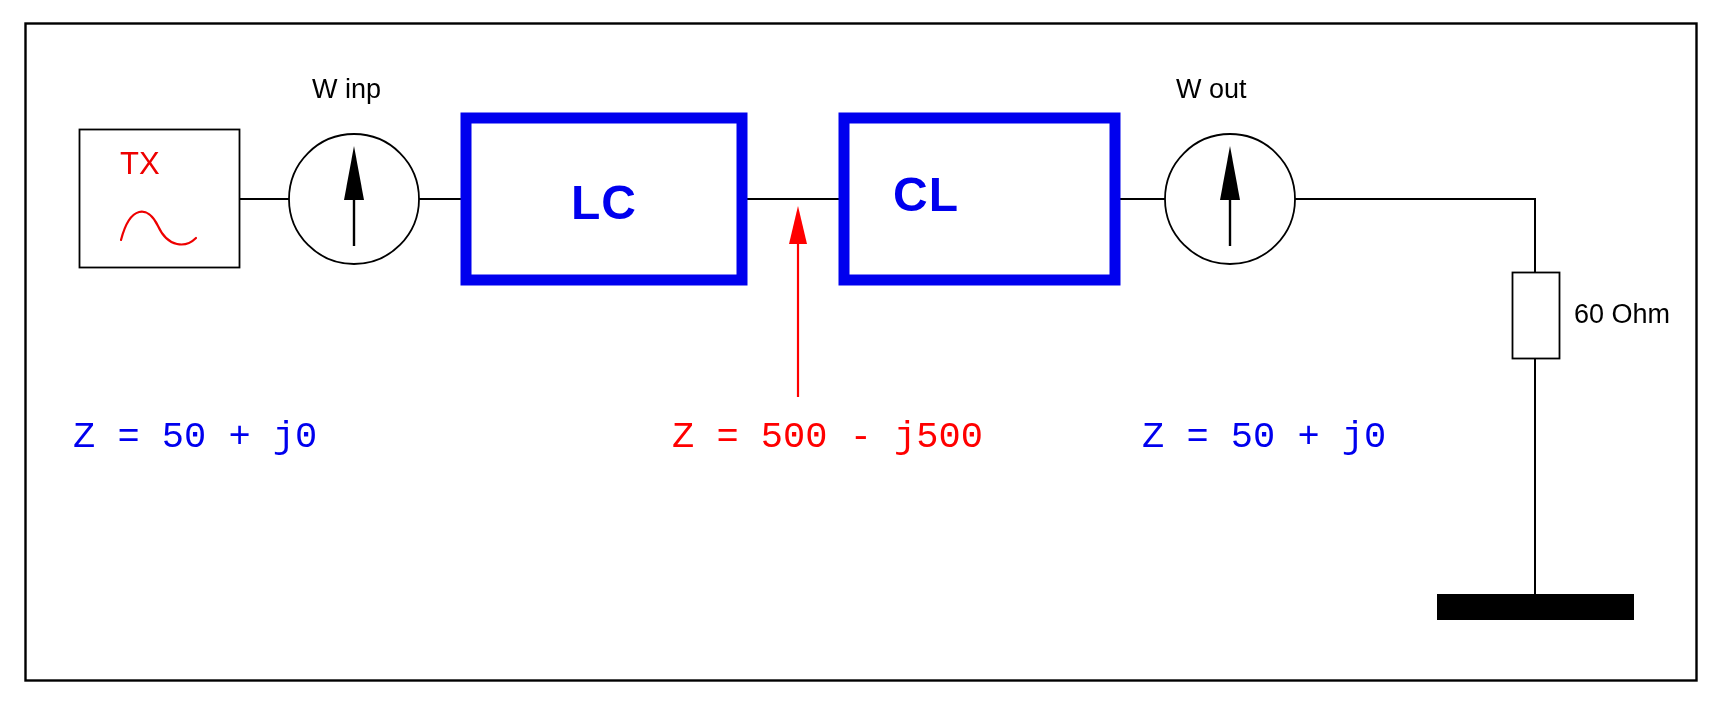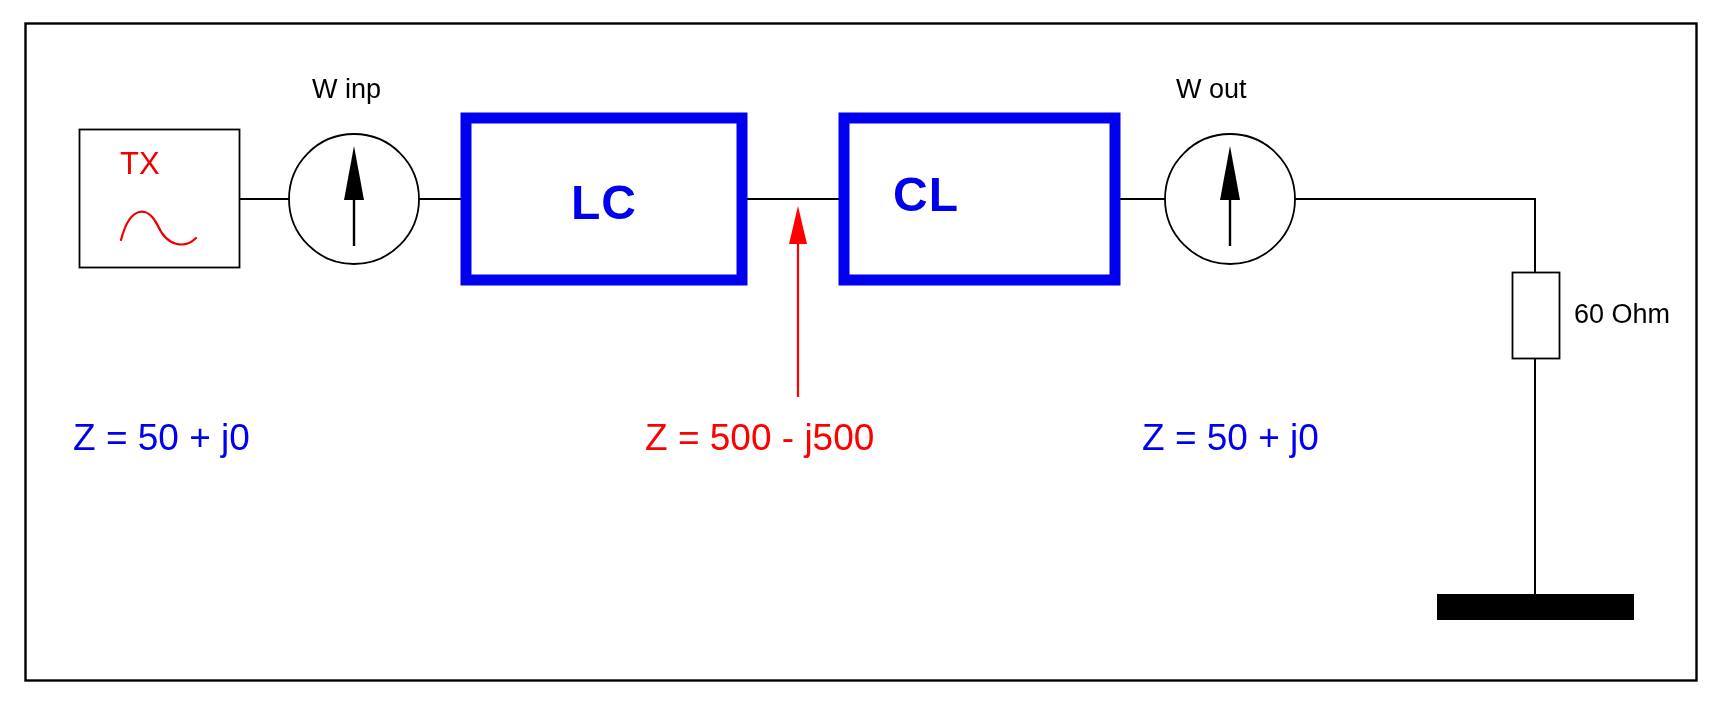--- a/index.html
+++ b/index.html
@@ -35,20 +35,21 @@
   
   .lbl-small {
     font-size: 27px;
     color: #000000;
     font-weight: normal;
   }
   
   .lbl-z {
     font-size: 37px;
     font-weight: normal;
+    font-family: Liberation Mono, monospace;
   }
   .z-blue { color: #0000ee; }
   .z-red  { color: #ff0000; }
   
   .block-label {
     position: absolute;
     font-size: 48px;
     font-weight: bold;
     color: #0000ee;
     letter-spacing: 1px;
@@ -124,17 +125,17 @@
   <div class="block-label" style="left:893px; top:167px;">CL</div>
 
   <div class="lbl lbl-small" style="left:312px; top:76px;">W inp</div>
 
   <div class="lbl lbl-small" style="left:1176px; top:76px;text-align:center;">W out</div>
 
   <div class="lbl lbl-small" style="left:1574px; top:301px;">60 Ohm</div>
 
   <div class="lbl lbl-z z-blue" style="left:73px; top:419px;">Z = 50 + j0</div>
 
-  <div class="lbl lbl-z z-red" style="left:645px; top:419px;">Z = 500 - j500</div>
+  <div class="lbl lbl-z z-red" style="left:672px; top:419px;">Z = 500 - j500</div>
 
   <div class="lbl lbl-z z-blue" style="left:1142px; top:419px;">Z = 50 + j0</div>
 
 </div>
 
 </body></html>

